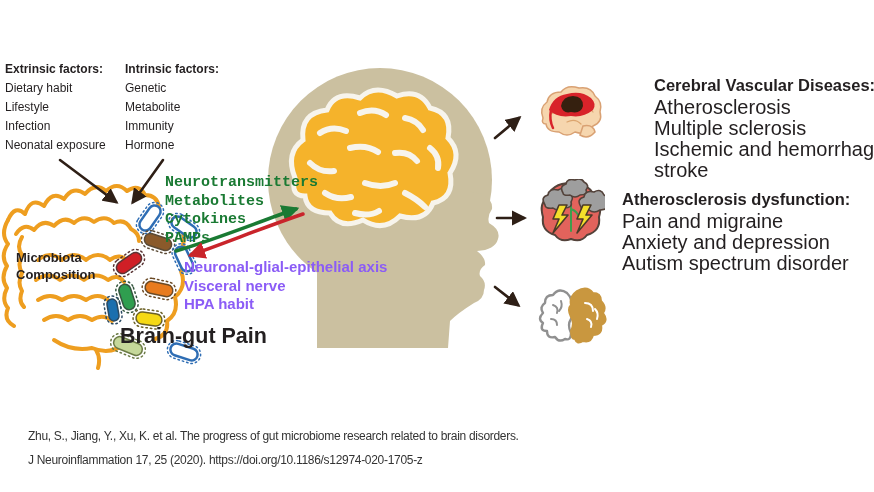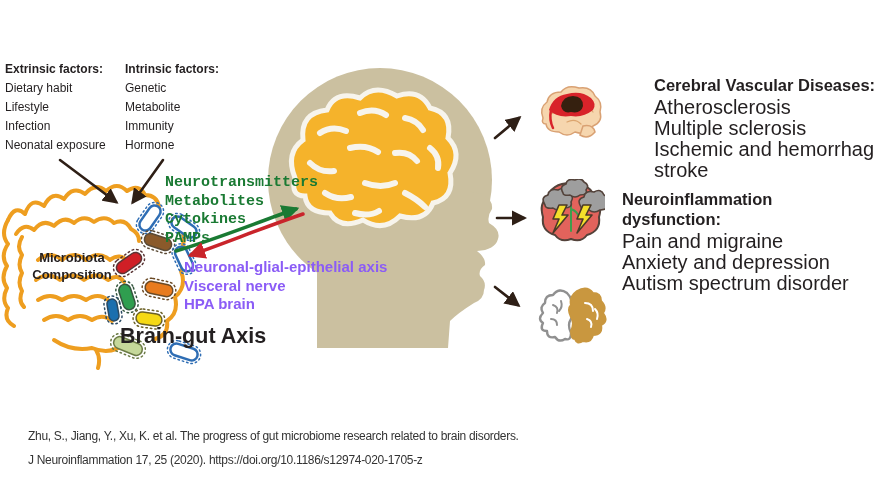--- a/index.html
+++ b/index.html
@@ -7,21 +7,21 @@
     position:relative;width:874px;height:492px;background:#ffffff;overflow:hidden;
     font-family:"Liberation Sans","DejaVu Sans",sans-serif;color:#231f20;
   }
   .layer{position:absolute;left:0;top:0;pointer-events:none;}
   
   .factors{position:absolute;top:60px;font-size:12px;line-height:19px;}
   .factors.extrinsic{left:5px;}
   .factors.intrinsic{left:125px;}
   .f-title{font-weight:bold;}
   
-  .microbiota-label{position:absolute;left:16px;top:249px;width:112px;text-align:center;
+  .microbiota-label{position:absolute;left:16px;top:249px;width:112px;
     font-weight:bold;font-size:13px;line-height:17px;}
   .axis-label{position:absolute;left:120px;top:324px;font-weight:bold;font-size:21.5px;}
   
   .signal-list{position:absolute;font-weight:bold;font-size:15px;line-height:18.5px;}
   .signal-list.up{left:165px;top:174px;color:#1a7a33;font-family:Liberation Mono, monospace;}
   .signal-list.down{left:184px;top:258px;color:#8b5cf6;}
   
   .disease-icon{position:absolute;left:537px;}
   .disease-text{position:absolute;left:622px;width:250px;}
   .disease-text h3{margin:0 0 2px 0;font-size:16.5px;font-weight:bold;line-height:20px;}
@@ -170,32 +170,32 @@
     <div class="f-item">Genetic</div>
     <div class="f-item">Metabolite</div>
     <div class="f-item">Immunity</div>
     <div class="f-item">Hormone</div>
   </div>
 
   <div class="microbiota-label">
     <div>Microbiota</div>
     <div>Composition</div>
   </div>
-  <div class="axis-label">Brain-gut Axis</div>
+  <div class="axis-label">Brain-gut Pain</div>
 
   <div class="signal-list up">
     <div>Neurotransmitters</div>
     <div>Metabolites</div>
     <div>Cytokines</div>
     <div>PAMPs</div>
   </div>
   <div class="signal-list down">
     <div>Neuronal-glial-epithelial axis</div>
     <div>Visceral nerve</div>
-    <div>HPA brain</div>
+    <div>HPA habit</div>
   </div>
 
   <svg class="disease-icon" style="top:80px;" width="70" height="62" viewBox="0 0 70 62">
     <path d="M6 38 Q2 28 10 22 Q12 12 24 12 Q30 4 42 8 Q54 6 58 16 Q66 22 63 32
              Q66 42 56 46 Q50 56 38 52 Q30 58 22 52 Q10 52 9 44 Q4 44 6 38 Z" fill="#f6d6ae" stroke="#d9a173" stroke-width="1.5"></path>
     <path d="M46 46 q10 -2 12 6 q-7 8 -15 3 z" fill="#f6d6ae" stroke="#d9a173" stroke-width="1.5"></path>
     <g fill="none" stroke="#dca56f" stroke-width="1.2" stroke-linecap="round">
       <path d="M14 34 q8 -6 14 0"></path>
         <path d="M30 42 q8 -4 14 2"></path>
         <path d="M46 30 q6 -4 10 2"></path>
@@ -219,21 +219,21 @@
       <path d="M8 26 q-5 -8 3 -10 q1 -7 10 -5 q7 -4 10 3 q7 3 3 9 q2 6 -7 6 q-6 4 -11 0 q-8 1 -8 -3 z"></path>
       <path d="M26 14 q-4 -7 3 -9 q1 -6 9 -4 q6 -3 9 2 q6 3 2 8 q2 5 -6 5 q-5 4 -10 0 q-7 1 -7 -2 z"></path>
       <path d="M44 28 q-5 -8 3 -10 q1 -7 10 -5 q7 -4 10 3 q7 3 3 9 q2 6 -7 6 q-6 4 -11 0 q-8 1 -8 -3 z"></path>
     </g>
     <g fill="#f3df2b" stroke="#4a3a28" stroke-width="1.6" stroke-linejoin="round">
       <path d="M22 26 L30 26 L25 36 L31 36 L16 54 L22 40 L16 40 Z"></path>
       <path d="M46 26 L54 26 L49 36 L55 36 L40 54 L46 40 L40 40 Z"></path>
     </g>
   </svg>
   <div class="disease-text" style="top:189px;">
-    <h3>Neuroinflammation dysfunction:</h3>
+    <h3>Atherosclerosis dysfunction:</h3>
     <div class="d-item">Pain and migraine</div>
     <div class="d-item">Anxiety and depression</div>
     <div class="d-item">Autism spectrum disorder</div>
   </div>
 
   <svg class="disease-icon" style="top:285px;" width="72" height="60" viewBox="0 0 72 60">
 
     <path d="M30 8 q-8 -6 -14 2 q-8 0 -8 8 q-6 4 -2 10 q-6 6 0 10 q-4 8 4 8 q0 8 8 6 q4 6 10 2 q6 2 6 -6 q-4 -8 0 -14 q4 -6 0 -12 q2 -8 -4 -14 z" fill="#ffffff" stroke="#909090" stroke-width="2.4" stroke-linejoin="round"></path>
     <g fill="none" stroke="#909090" stroke-width="2" stroke-linecap="round">
       <path d="M16 20 q6 2 4 8"></path>

